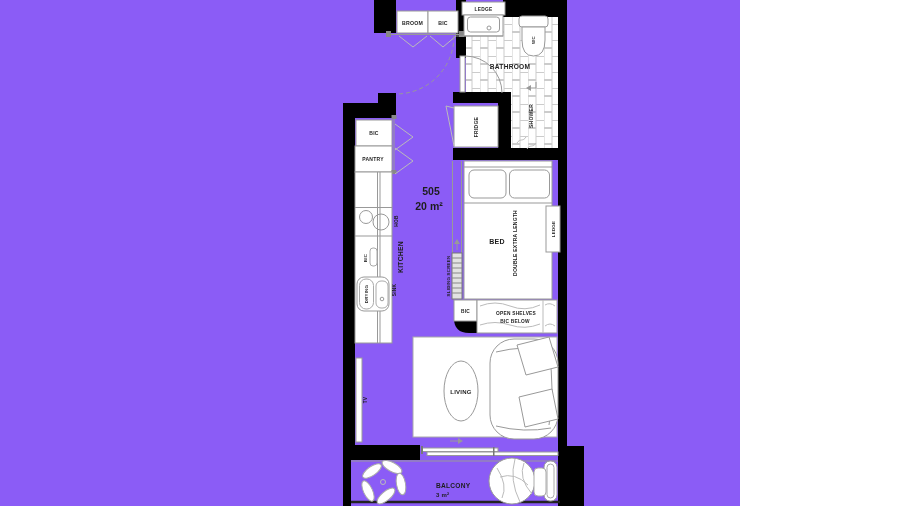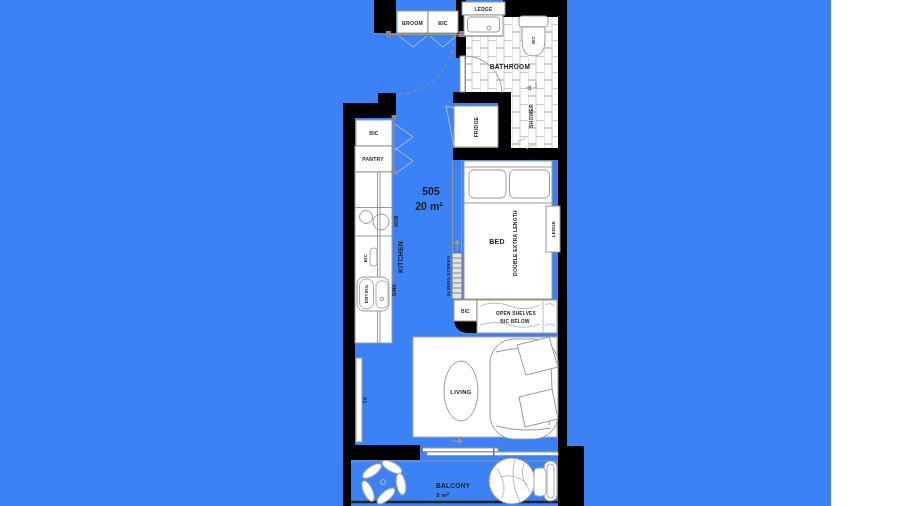--- a/index.html
+++ b/index.html
@@ -1,17 +1,17 @@
 <!DOCTYPE html>
 <html><head>
 <meta charset="utf-8">
 <style>
   html,body{margin:0;padding:0;background:#ffffff;}
-  #stage{position:relative;width:804px;height:506px;background:#3b82f6;overflow:hidden;
-         font-family:"Liberation Sans", sans-serif;padding-left:27px;}
+  #stage{position:relative;width:740px;height:506px;background:#8b5cf6;overflow:hidden;
+         font-family:"Liberation Sans", sans-serif;}
   svg{position:absolute;left:0;top:0;}
   .lbl{font-family:"Liberation Sans", sans-serif;font-weight:bold;fill:#1d1d1d;letter-spacing:.25px;}
   .big{font-family:"Liberation Sans", sans-serif;fill:#1d1d1d;font-weight:bold;}
   .wall{fill:#000000;stroke:none;}
   .ln{stroke:#999999;fill:none;stroke-width:1;}
   .lnl{stroke:#bbbbbb;fill:none;stroke-width:1;}
   .box{stroke:#999999;fill:#ffffff;stroke-width:1;}
   .boxl{stroke:#aaaaaa;fill:#ffffff;stroke-width:1;}
 </style>
 </head>

